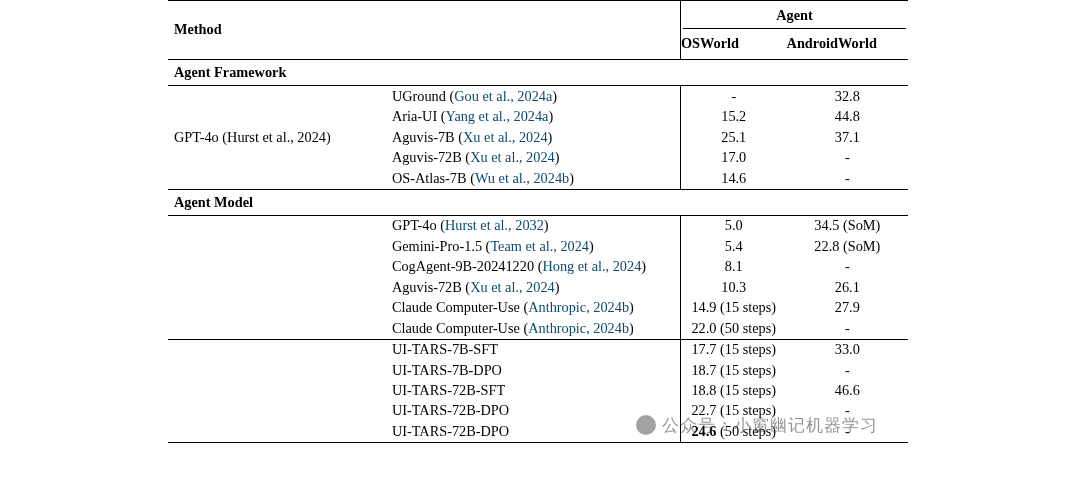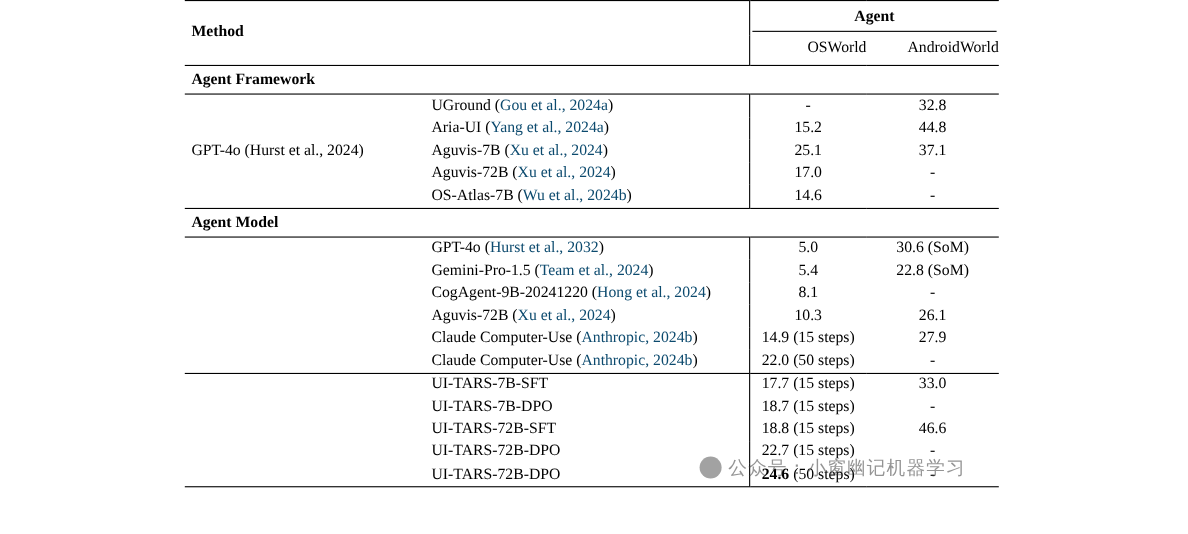--- a/index.html
+++ b/index.html
@@ -50,22 +50,22 @@
     text-align: center;
     padding: 6px 0 3px 0 !important;
   }
   .online-underline {
     display: block;
     border-bottom: 0.8px solid #000;
     padding-bottom: 4px;
     margin: 0 2px;
   }
   .sub-hdr {
-    font-weight: normal;
-    text-align: right;
+    font-weight: bold;
+    text-align: left;
     padding: 3px 0 6px 0 !important;
   }
   .vbar {
     border-left: 0.9px solid #000;
   }
   .sec-head {
     font-weight: bold;
     text-align: left;
     padding: 4px 0 4px 6px !important;
   }
@@ -180,21 +180,21 @@
         </tr>
 
         <tr class="rule-top">
           <td class="sec-head" colspan="4">Agent Model</td>
         </tr>
 
         <tr class="rule-top">
           <td class="grp-label" rowspan="6"><span></span></td>
           <td class="model-cell"><span>GPT-4o (</span><span class="cite">Hurst et al., 2032</span><span>)</span></td>
           <td class="num vbar">5.0</td>
-          <td class="num">30.6 (SoM)</td>
+          <td class="num">34.5 (SoM)</td>
         </tr>
         <tr>
           <td class="model-cell"><span>Gemini-Pro-1.5 (</span><span class="cite">Team et al., 2024</span><span>)</span></td>
           <td class="num vbar">5.4</td>
           <td class="num">22.8 (SoM)</td>
         </tr>
         <tr>
           <td class="model-cell"><span>CogAgent-9B-20241220 (</span><span class="cite">Hong et al., 2024</span><span>)</span></td>
           <td class="num vbar">8.1</td>
           <td class="num">-</td>

